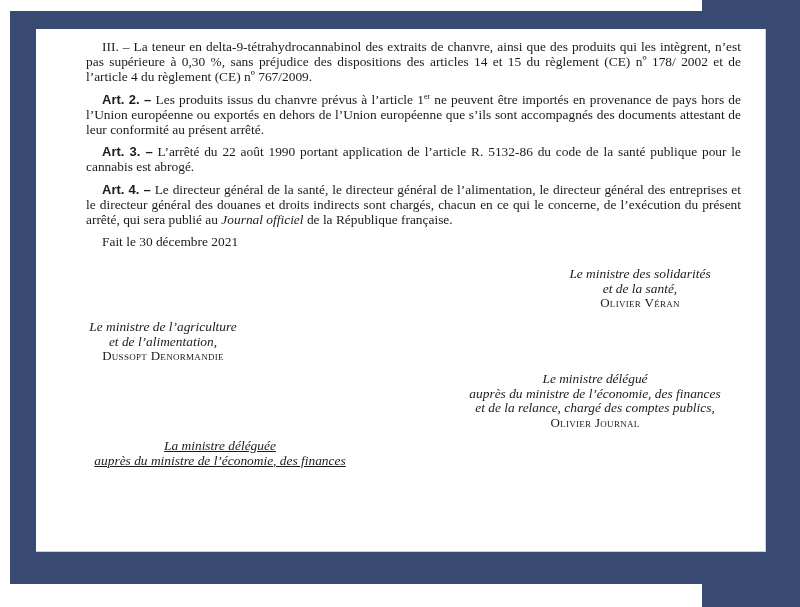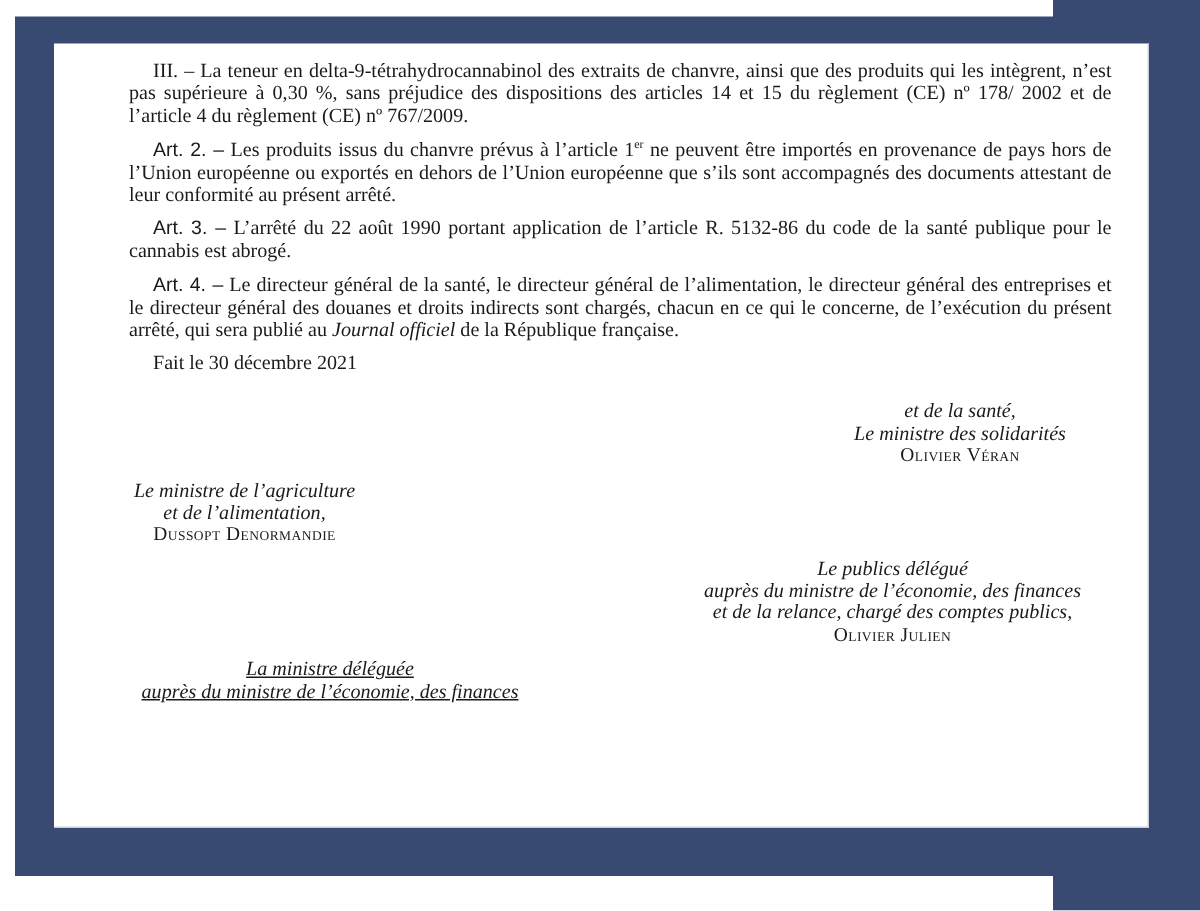--- a/index.html
+++ b/index.html
@@ -21,21 +21,21 @@
       position: absolute; left: 36px; top: 29px; width: 729px; height: 522px;
       background: #ffffff;
       border-right: 1px solid #c9cfdc;
       border-bottom: 1px solid #c9cfdc;
     }
     .content {
       position: absolute; left: 42px; top: 39px; width: 655px;
       font-size: 13.4px; line-height: 15.2px; margin-left: 44px;
     }
     .para { text-align: justify; text-indent: 16px; margin: 0 0 7px 0; }
-    .art { font-family: "Liberation Sans", "DejaVu Sans", sans-serif; font-weight: normal; font-size: 13px; }
+    .art { font-family: "Liberation Sans", "DejaVu Sans", sans-serif; font-weight: bold; font-size: 13px; }
     .sup { font-size: 8px; vertical-align: super; line-height: 0; }
     .fait { text-indent: 16px; margin: 0; }
     .sig { position: absolute; text-align: center; font-size: 13.4px; line-height: 14.6px; }
     .sig .role { font-style: italic; }
     .sig .name { font-variant: small-caps; font-size: 13px; letter-spacing: 0.3px; }
   </style>
 </head>
 <body>
 
 <div class="frame-main"></div>
@@ -52,34 +52,34 @@
   <p class="para">
     <span class="art">Art. 3. –</span><span> L’arrêté du 22 août 1990 portant application de l’article R. 5132-86 du code de la santé publique pour le cannabis est abrogé.</span>
   </p>
   <p class="para">
     <span class="art">Art. 4. –</span><span> Le directeur général de la santé, le directeur général de l’alimentation, le directeur général des entreprises et le directeur général des douanes et droits indirects sont chargés, chacun en ce qui le concerne, de l’exécution du présent arrêté, qui sera publié au </span><i>Journal officiel</i><span> de la République française.</span>
   </p>
   <p class="fait">Fait le 30 décembre 2021</p>
 </div>
 
 <div class="sig" style="left:540px; top:267px; width:200px;">
+  <div class="role">Le ministre des solidarités</div>
   <div class="role">et de la santé,</div>
-  <div class="role">Le ministre des solidarités</div>
   <div class="name">Olivier Véran</div>
 </div>
 
 <div class="sig" style="left:58px; top:320px; width:210px;">
   <div class="role">Le ministre de l’agriculture</div>
   <div class="role">et de l’alimentation,</div>
   <div class="name">Dussopt Denormandie</div>
 </div>
 
 <div class="sig" style="left:440px; top:372px; width:310px;">
-  <div class="role">Le publics délégué</div>
+  <div class="role">Le ministre délégué</div>
   <div class="role">auprès du ministre de l’économie, des finances</div>
   <div class="role">et de la relance, chargé des comptes publics,</div>
-  <div class="name">Olivier Julien</div>
+  <div class="name">Olivier Journal</div>
 </div>
 
 <div class="sig" style="left:65px; top:439px; width:310px;text-decoration:underline;">
   <div class="role">La ministre déléguée</div>
   <div class="role">auprès du ministre de l’économie, des finances</div>
 </div>
 
 </body></html>

